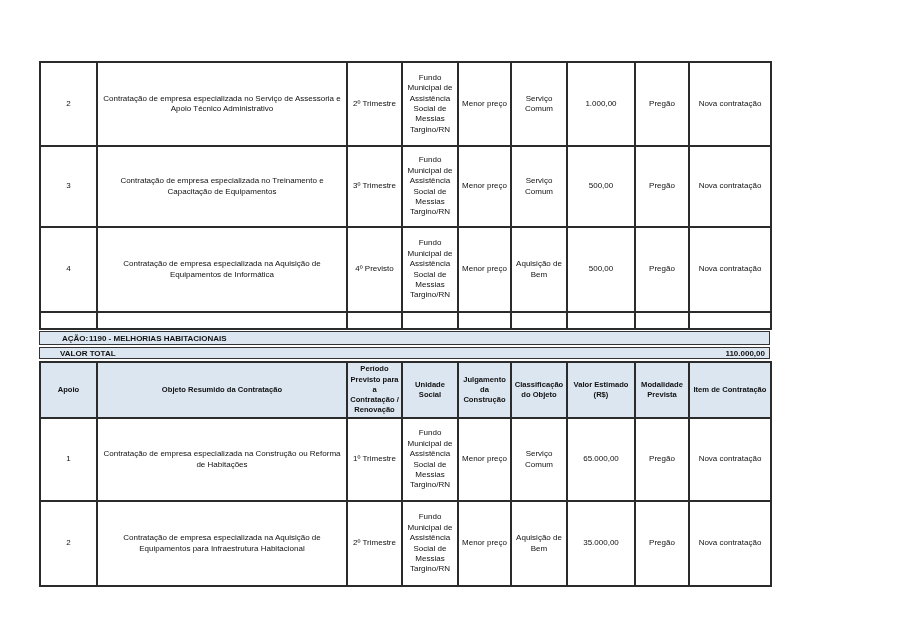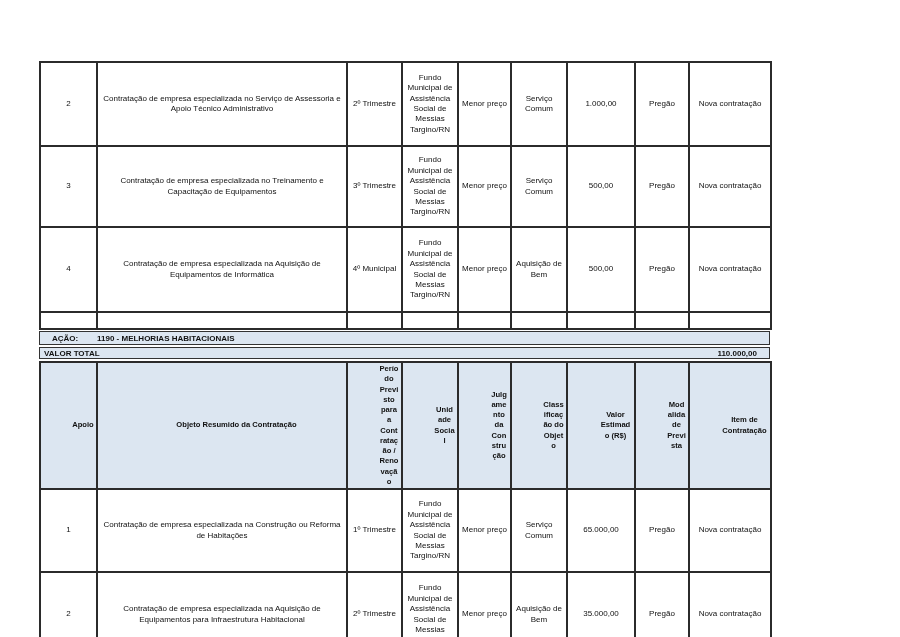--- a/index.html
+++ b/index.html
@@ -27,32 +27,32 @@
   col.c-tipo{width:82px;}
   
   tr.h-r2 td{height:80px;} tr.h-r3 td{height:77px;} tr.h-r4 td{height:81px;}
   tr.h-empty td{height:13px;}
   tr.h-head th{height:52px;}
   tr.h-b1 td{height:79px;} tr.h-b2 td{height:81px;}
   td.objeto{text-align:justify;padding:2px 3px;}
   td.valor{text-align:right;padding-right:4px;border-radius:28px;}
   td.item{font-weight:bold;}
   tr.h-head th{
-    background:#dce6f1;font-weight:bold;font-size:7.6px;line-height:1.35;padding-left:31px;
+    background:#dce6f1;font-weight:bold;font-size:7.6px;line-height:1.35;
   }
   .band{
     box-sizing:border-box;background:#dce6f1;border:1px solid #333333;
     font-weight:bold;font-size:8px;display:flex;align-items:center;
     width:731px;
   }
   .band-acao{margin-top:1px;height:14px;}
   .band-total{margin-top:2px;height:12px;}
-  .band-acao .band-label{box-sizing:border-box;width:57px;padding-left:12px;white-space:nowrap;}
-  .band-total .band-label{padding-left:4px;}
-  .band-total .band-value{margin-left:auto;padding-right:12px;}
+  .band-acao .band-label{box-sizing:border-box;width:49px;padding-left:22px;white-space:nowrap;}
+  .band-total .band-label{padding-left:20px;}
+  .band-total .band-value{margin-left:auto;padding-right:4px;}
   .tbl2{margin-top:2px;}
 </style>
 </head>
 <body>
 
 <div class="sheet">
 
   <table class="grid">
     <colgroup>
       <col class="c-item">
@@ -84,21 +84,21 @@
         <td>Fundo Municipal de Assistência Social de Messias Targino/RN</td>
         <td>Menor preço</td>
         <td>Serviço Comum</td>
         <td class="valor">500,00</td>
         <td>Pregão</td>
         <td>Nova contratação</td>
       </tr>
       <tr class="h-r4">
         <td class="item">4</td>
         <td class="objeto">Contratação de empresa especializada na Aquisição de Equipamentos de Informática</td>
-        <td>4º Municipal</td>
+        <td>4º Previsto</td>
         <td>Fundo Municipal de Assistência Social de Messias Targino/RN</td>
         <td>Menor preço</td>
         <td>Aquisição de Bem</td>
         <td class="valor">500,00</td>
         <td>Pregão</td>
         <td>Nova contratação</td>
       </tr>
       <tr class="h-empty">
         <td></td>
         <td></td>

